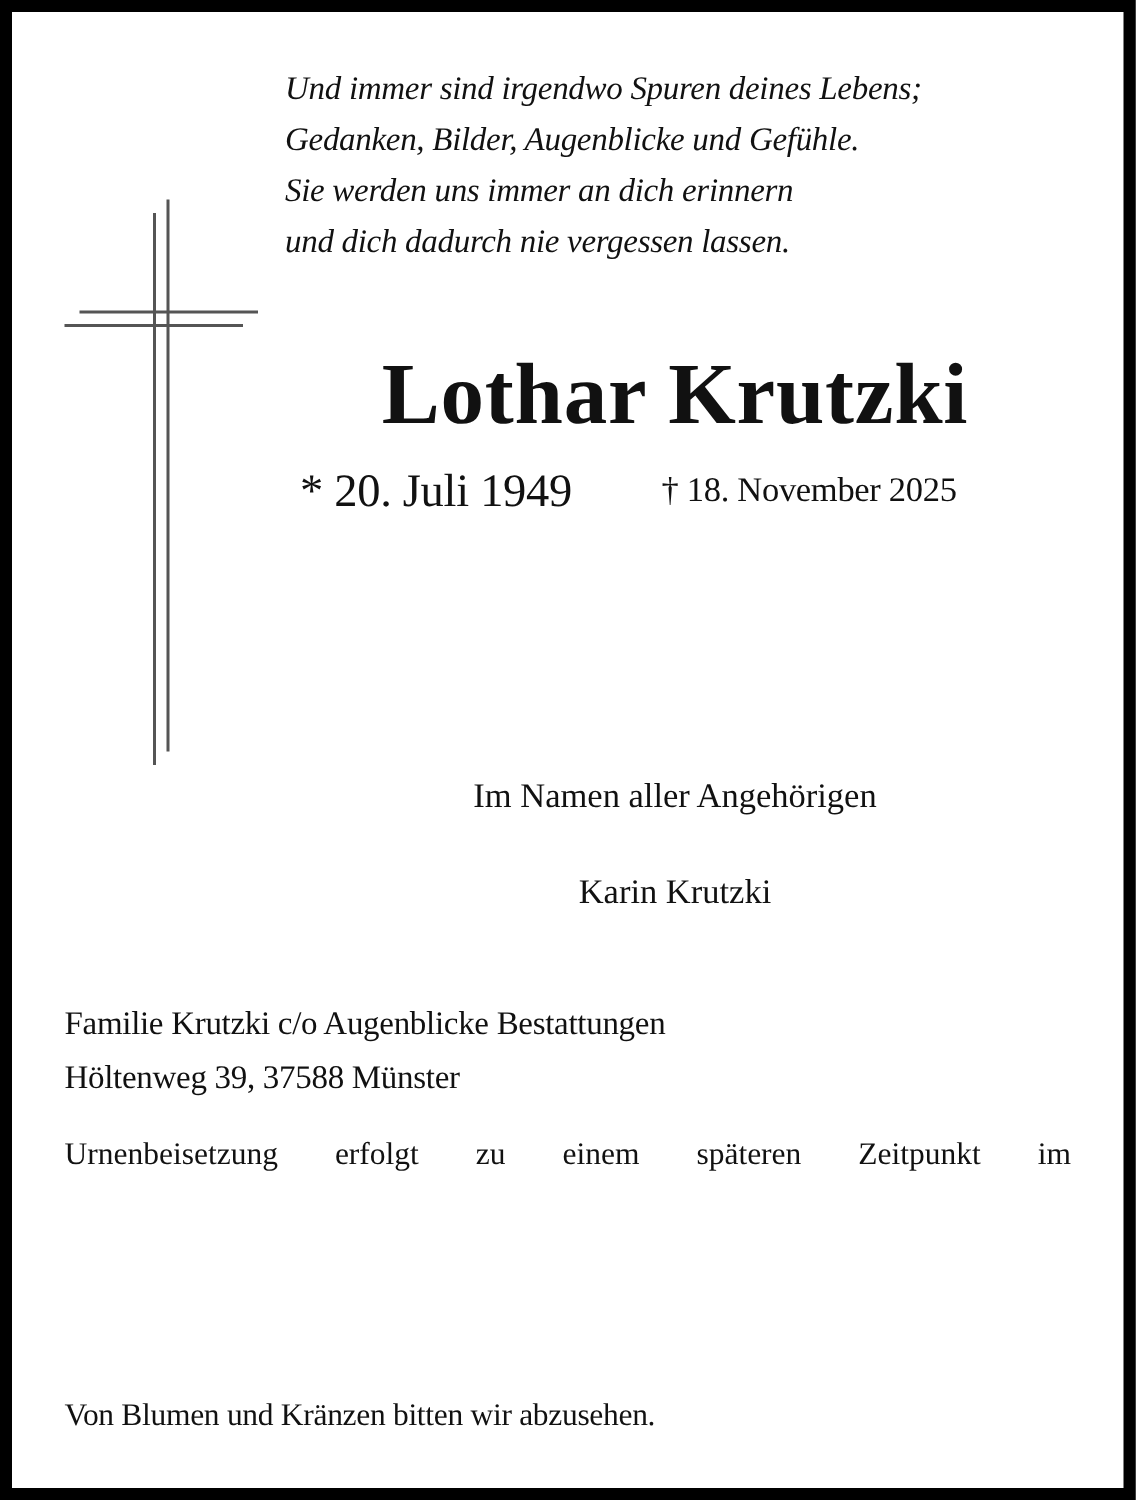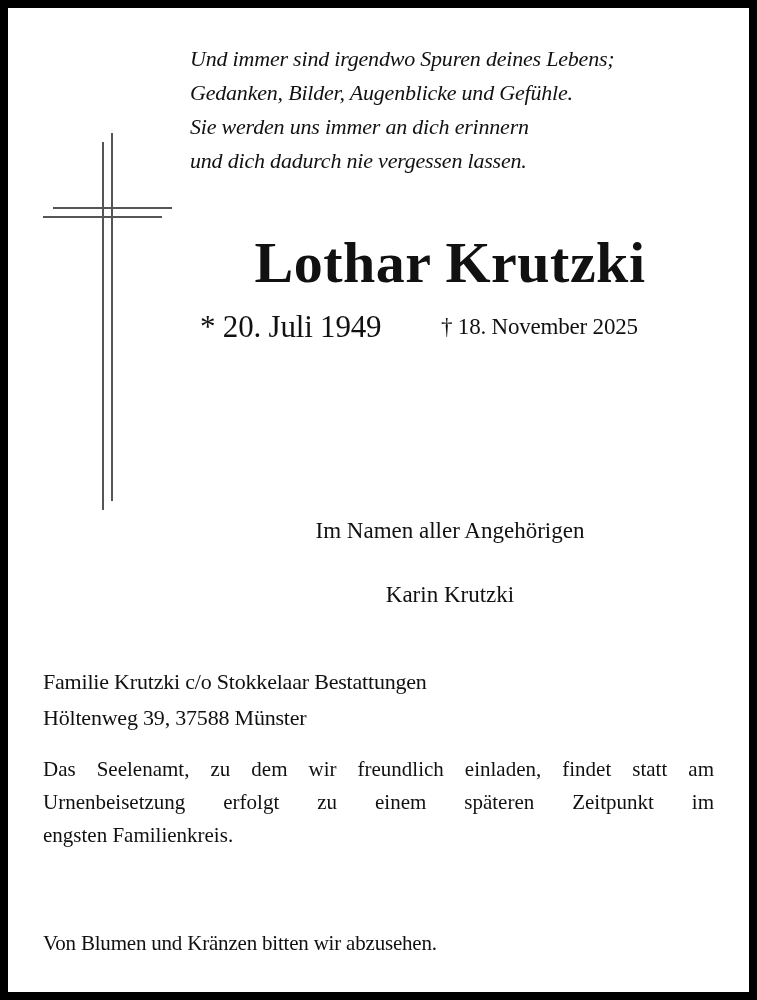--- a/index.html
+++ b/index.html
@@ -141,22 +141,20 @@
 
 <div class="t born">* 20. Juli 1949</div>
 <div class="t died">† 18. November 2025</div>
 
 <div class="quote">
 </div>
 
 <div class="names" style="top:514px;">Im Namen aller Angehörigen</div>
 <div class="names" style="top:578px;">Karin Krutzki</div>
 
-<div class="t addr" style="top:665px;">Familie Krutzki c/o Stokkelaar Bestattungen</div>
+<div class="t addr" style="top:665px;">Familie Krutzki c/o Augenblicke Bestattungen</div>
 <div class="t addr" style="top:701px;">Höltenweg 39, 37588 Münster</div>
 
 <div class="body-text">
-  <span class="j">Das Seelenamt, zu dem wir freundlich einladen, findet statt am</span>
   <span class="j">Urnenbeisetzung erfolgt zu einem späteren Zeitpunkt im</span>
-  <span class="l">engsten Familienkreis.</span>
 </div>
 
 <div class="t closing">Von Blumen und Kränzen bitten wir abzusehen.</div>
 
 </body></html>

